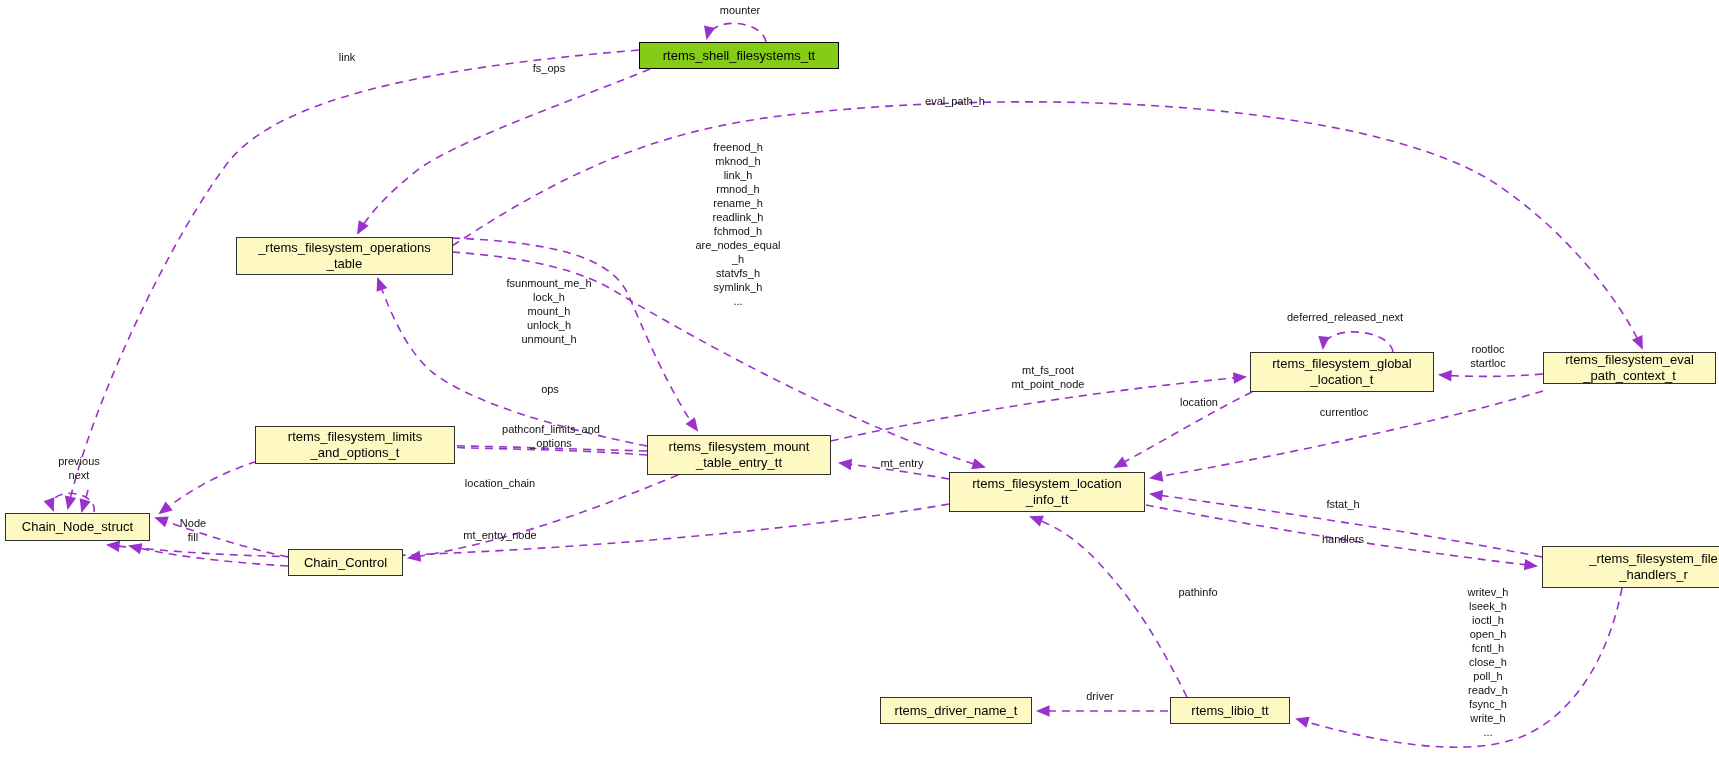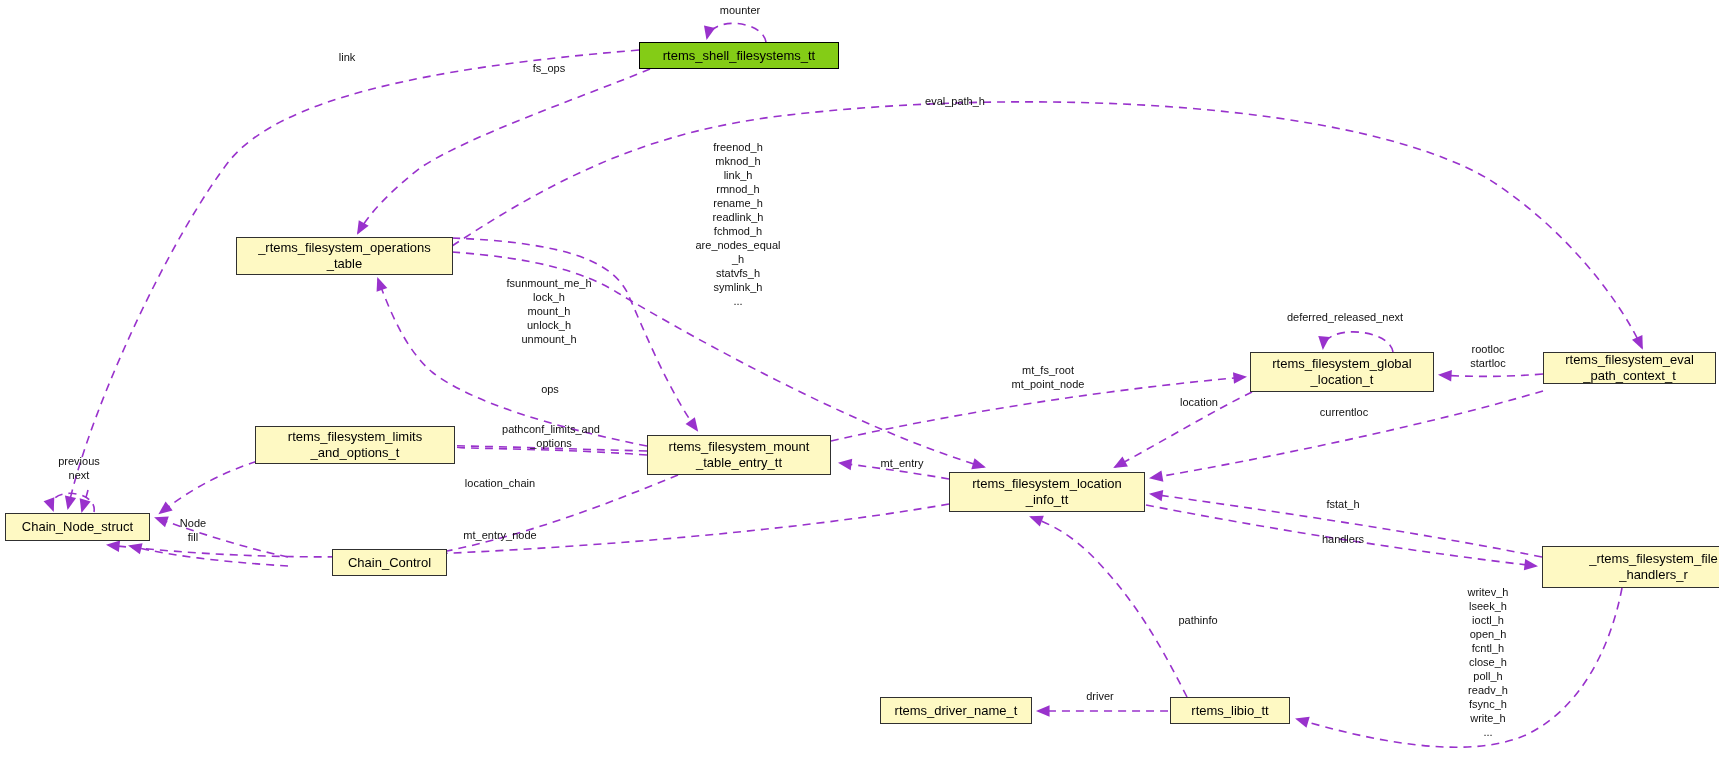--- a/index.html
+++ b/index.html
@@ -67,21 +67,21 @@
         <div>_rtems_filesystem_operations</div>
         <div>_table</div>
       </div>
       <div class="node" style="left: 255px; top: 419px; width: 200px; height: 38px; margin-top: 7px;">
         <div>rtems_filesystem_limits</div>
         <div>_and_options_t</div>
       </div>
       <div class="node" style="left: 5px; top: 513px; width: 145px; height: 28px; justify-content: center;">
         <div>Chain_Node_struct</div>
       </div>
-      <div class="node" style="left: 288px; top: 549px; width: 115px; height: 27px; margin-left: 44px;">
+      <div class="node" style="left: 288px; top: 549px; width: 115px; height: 27px;">
         <div>Chain_Control</div>
       </div>
       <div class="node" style="left: 647px; top: 435px; width: 184px; height: 40px;">
         <div>rtems_filesystem_mount</div>
         <div>_table_entry_tt</div>
       </div>
       <div class="node" style="left: 949px; top: 472px; width: 196px; height: 40px;">
         <div>rtems_filesystem_location</div>
         <div>_info_tt</div>
       </div>
@@ -181,21 +181,21 @@
       <div class="edge-label" style="left: 1488px; top: 342px;">
         <div>rootloc</div>
         <div>startloc</div>
       </div>
       <div class="edge-label" style="left: 1343px; top: 497px;">
         <div>fstat_h</div>
       </div>
       <div class="edge-label" style="left: 1343px; top: 532px;">
         <div>handlers</div>
       </div>
-      <div class="edge-label" style="left: 1198px; top: 585px; margin-top: 28px;">
+      <div class="edge-label" style="left: 1198px; top: 585px;">
         <div>pathinfo</div>
       </div>
       <div class="edge-label" style="left: 1488px; top: 585px;">
         <div>writev_h</div>
         <div>lseek_h</div>
         <div>ioctl_h</div>
         <div>open_h</div>
         <div>fcntl_h</div>
         <div>close_h</div>
         <div>poll_h</div>

